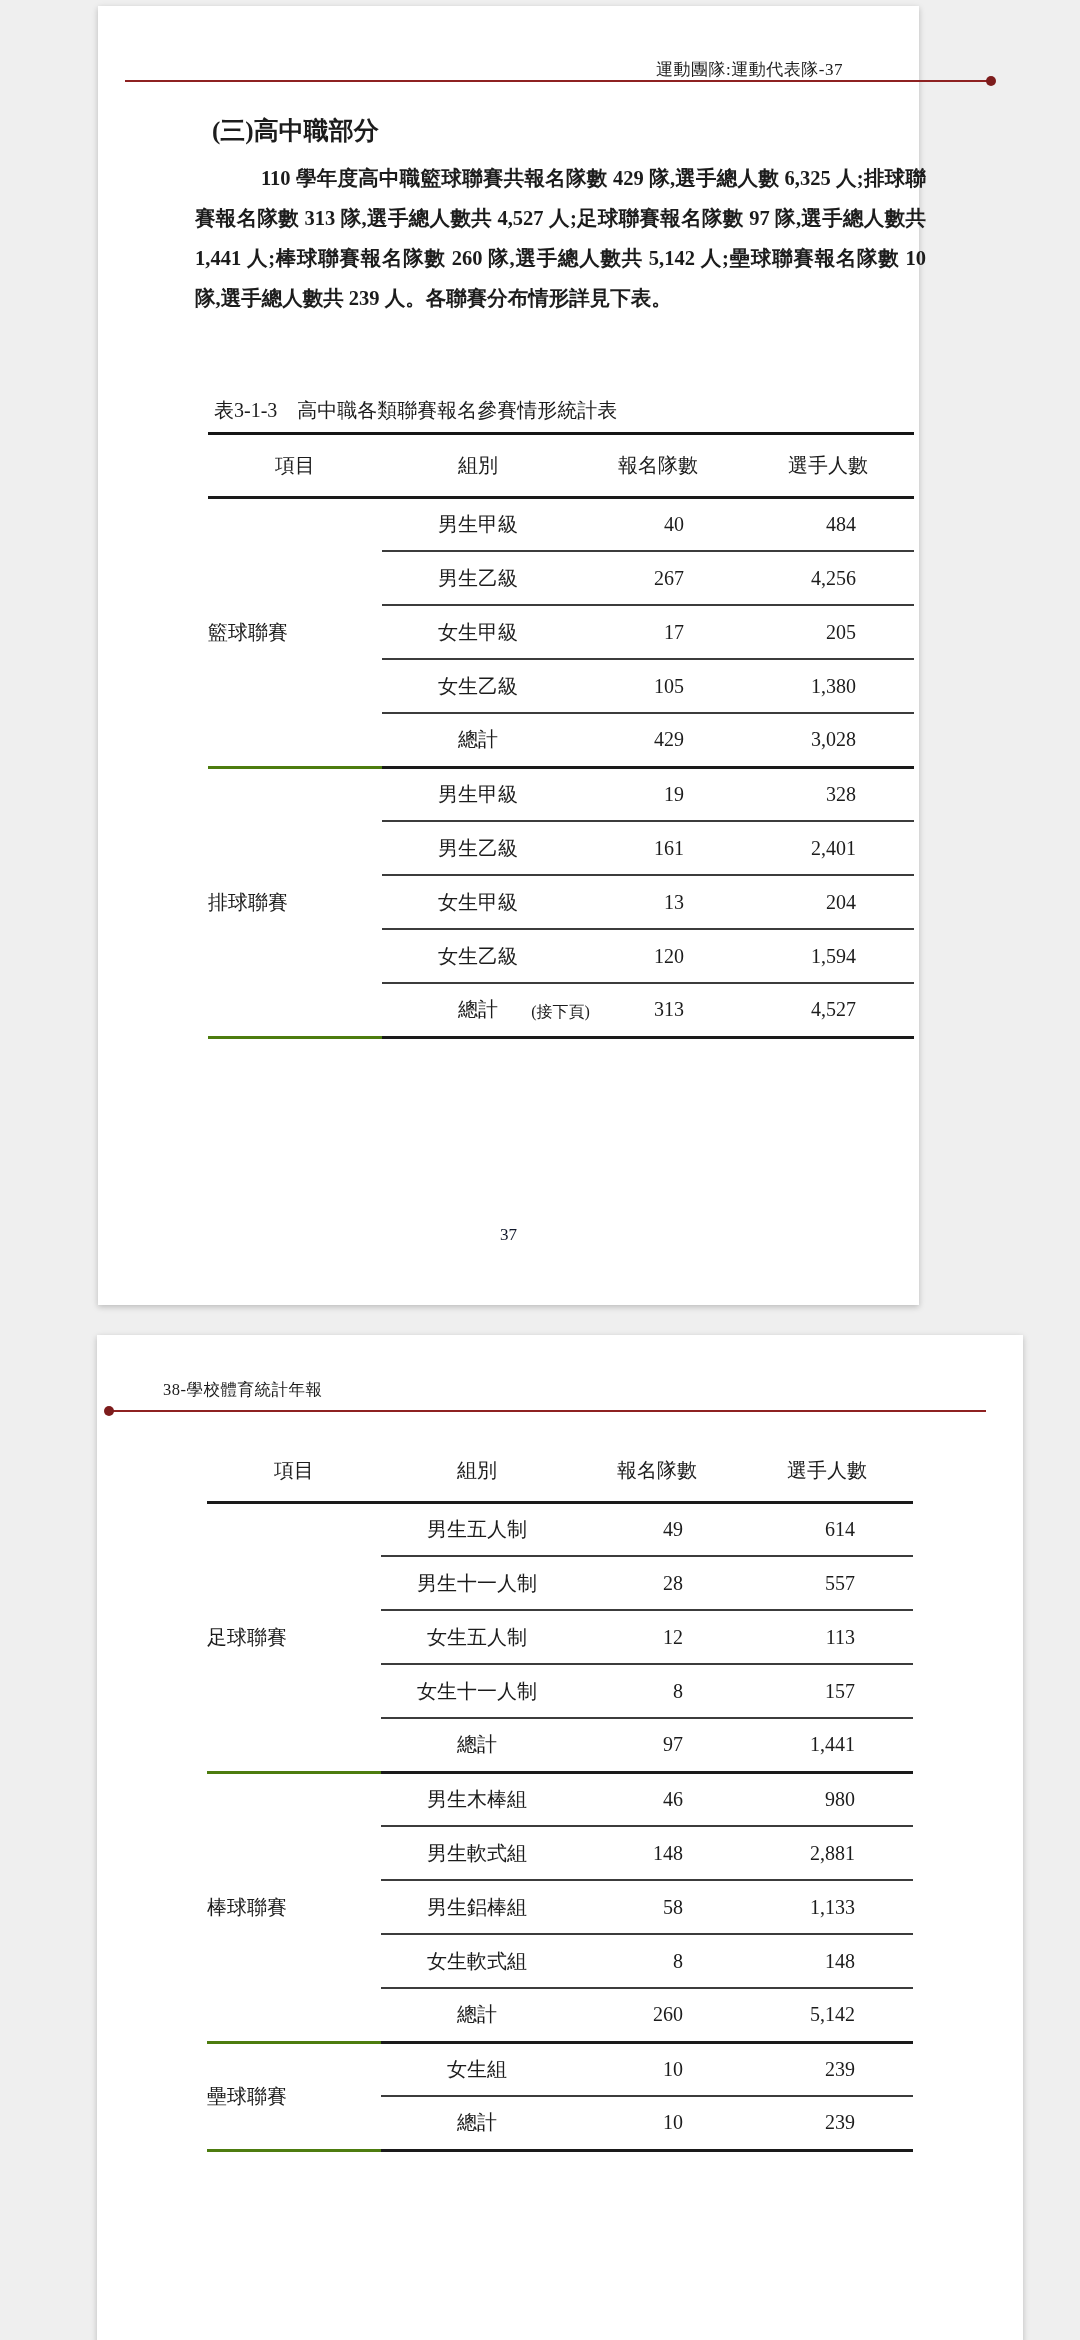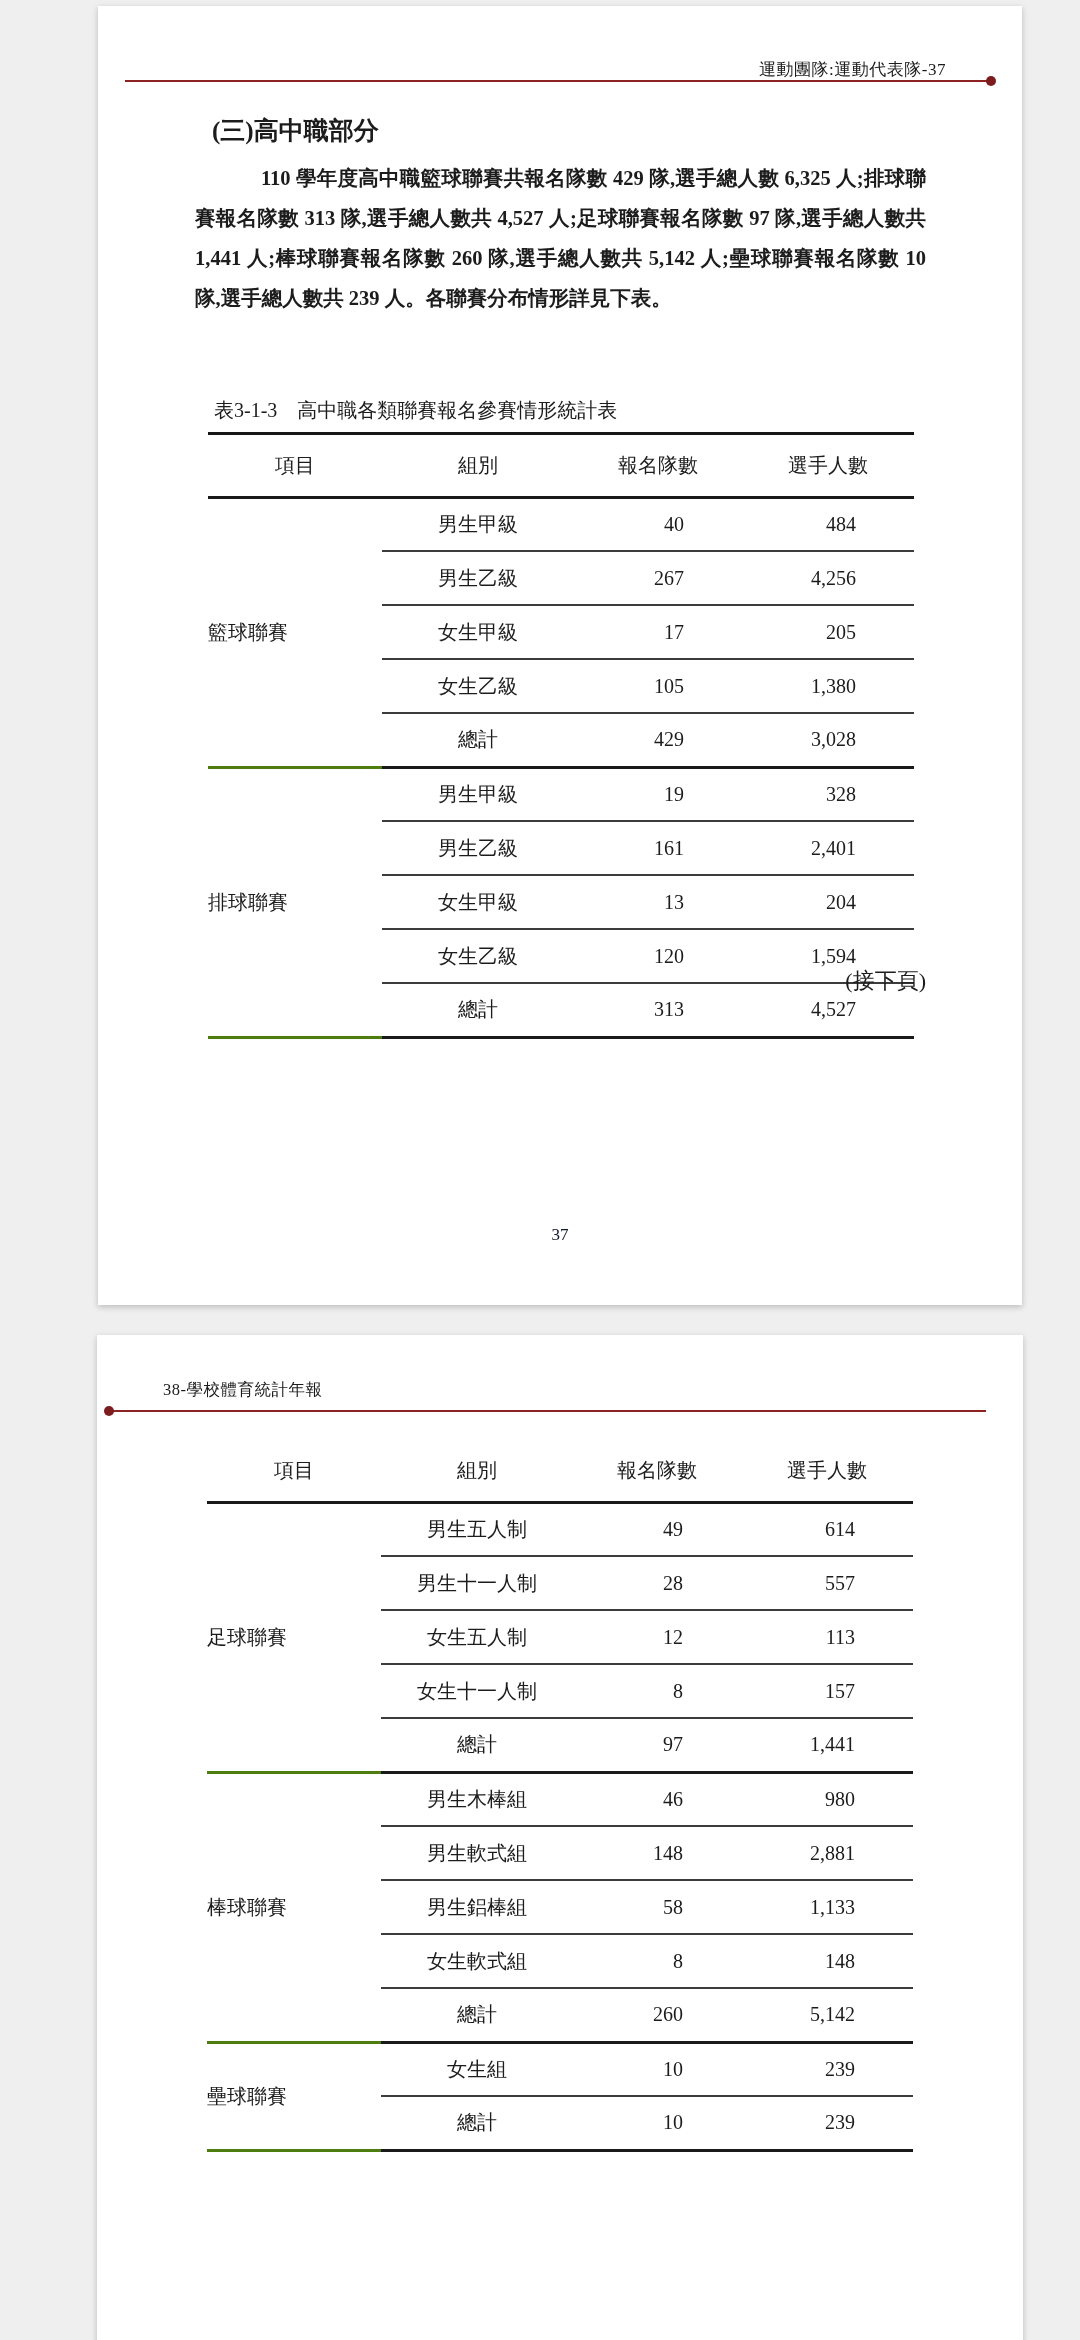--- a/index.html
+++ b/index.html
@@ -8,21 +8,21 @@
     background:#efefef;
     font-family:"Liberation Serif","DejaVu Serif",serif;
     color:#1c1c1c;
     position:relative;
   }
   .page {
     position:absolute;
     background:#ffffff;
     box-shadow:0 2px 6px rgba(0,0,0,0.22);
   }
-  #page1 { left:98px; top:6px;    width:924px; height:1299px; }
+  #page1 { left:98px; top:6px;    width:821px; height:1299px; }
   #page2 { left:97px; top:1335px; width:926px; height:1040px; }
 
   
   .running-header { position:absolute; font-size:17px; letter-spacing:0.5px; white-space:nowrap; }
   #page1 .running-header { top:52px; right:76px; }
   #page2 .running-header { top:44px; left:66px; font-size:16.5px; }
   .red-rule { position:absolute; height:2px; background:#8e2121; }
   #rule1 { top:74px; left:27px;  width:867px; }
   #rule2 { top:75px; left:11px;  width:878px; }
   .rule-dot { position:absolute; width:10px; height:10px; border-radius:50%; background:#7d1c1c; top:-4px; }
@@ -50,22 +50,22 @@
     border-bottom:3px solid #1a1a1a; text-align:center; vertical-align:middle;
   }
   table.stats td { height:54px; vertical-align:middle; font-size:20px; }
   td.c-group { text-align:left; border-bottom:3px solid #4d7c0f; }
   td.c-div   { text-align:center; }
   td.c-num   { text-align:right; padding-right:58px; font-size:19px; }
   tr.sub td   { border-top:2px solid #3c3c3c; }
   tr.glast td { border-bottom:3px solid #1a1a1a; }
 
   .continued-note {
-    position:absolute; top:960px; left:97px; width:731px;
-    text-align:right; font-size:22px;
+    position:absolute; top:996px; left:97px; width:731px;
+    text-align:center; font-size:16px;
   }
   .page-number {
     position:absolute; bottom:60px; left:0; width:100%;
     text-align:center; font-size:17px; color:#0f172a;
   }
 </style>
 </head>
 <body>
 
 <div class="page" id="page1">

